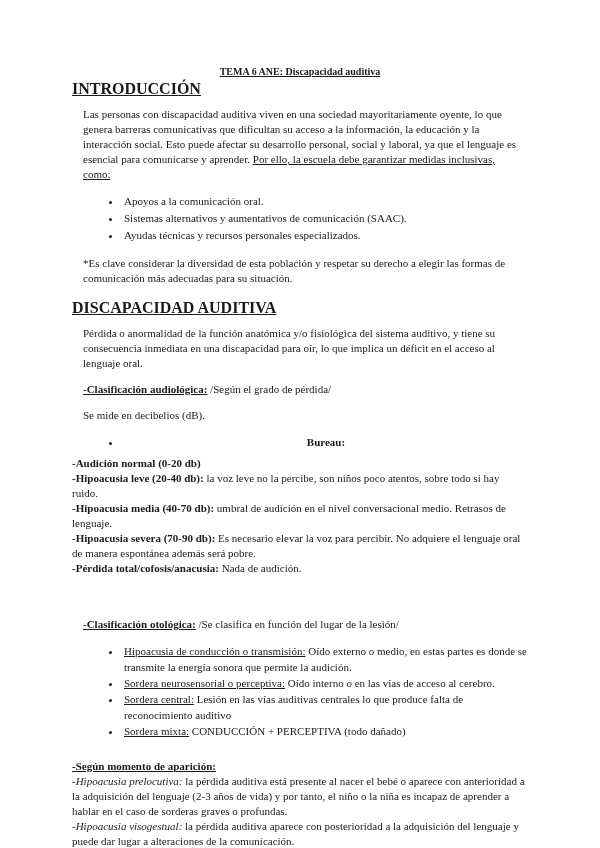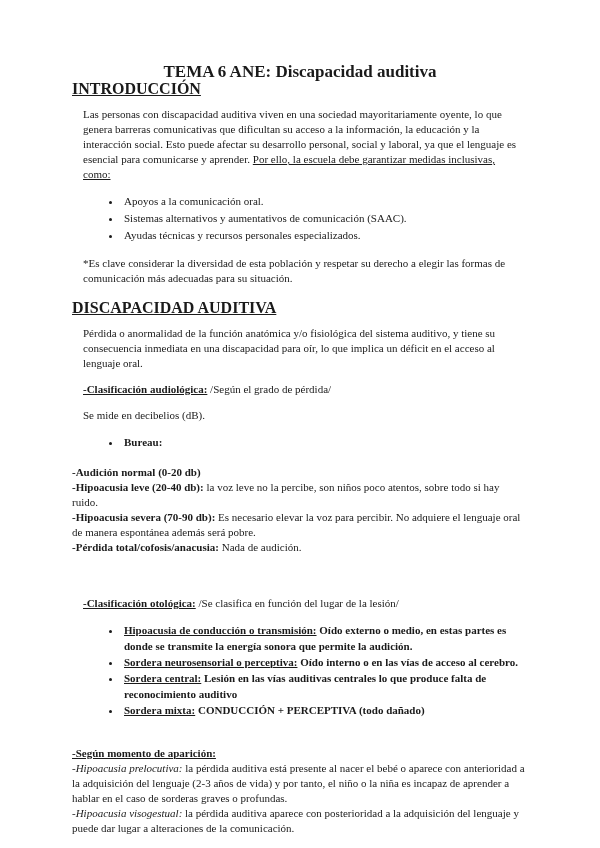--- a/index.html
+++ b/index.html
@@ -13,21 +13,22 @@
     font-size:11px;
     line-height:15px;
     box-sizing:border-box;
     padding:64px 72px 40px 72px;
     overflow:hidden;
   }
   p{margin:11px;}
   .title{
     text-align:center;
     font-weight:bold;
-    font-size:17px;
+    text-decoration:underline;
+    font-size:10px;
     margin:0 0 2px 0;
   }
   .heading{
     font-weight:bold;
     text-decoration:underline;
     font-size:16px;
     margin:0;
   }
   .u{text-decoration:underline;}
   .b{font-weight:bold;}
@@ -69,36 +70,37 @@
   <p class="note">*Es clave considerar la diversidad de esta población y respetar su derecho a elegir las formas de comunicación más adecuadas para su situación.</p>
 
   <p class="heading sec-gap">DISCAPACIDAD AUDITIVA</p>
 
   <p>Pérdida o anormalidad de la función anatómica y/o fisiológica del sistema auditivo, y tiene su consecuencia inmediata en una discapacidad para oír, lo que implica un déficit en el acceso al lenguaje oral.</p>
 
   <p><span class="b u">-Clasificación audiológica:</span><span> /Según el grado de pérdida/</span></p>
 
   <p>Se mide en decibelios (dB).</p>
 
-  <ul class="tight" style="margin:2px 0 15px 0;">
+  <ul class="tight" style="margin:2px 0 6px 0;text-align:center;">
     <li><span class="b">Bureau:</span></li>
   </ul>
 
   <div class="levels">
     <p><span class="b">-Audición normal (0-20 db)</span><span></span></p>
     <p><span class="b">-Hipoacusia leve (20-40 db):</span><span> la voz leve no la percibe, son niños poco atentos, sobre todo si hay ruido.</span></p>
+    <p><span class="b">-Hipoacusia media (40-70 db):</span><span> umbral de audición en el nivel conversacional medio. Retrasos de lenguaje.</span></p>
     <p><span class="b">-Hipoacusia severa (70-90 db):</span><span> Es necesario elevar la voz para percibir. No adquiere el lenguaje oral de manera espontánea además será pobre.</span></p>
     <p><span class="b">-Pérdida total/cofosis/anacusia:</span><span> Nada de audición.</span></p>
   </div>
 
   <div class="spacer-lg"></div>
 
   <p><span class="b u">-Clasificación otológica:</span><span> /Se clasifica en función del lugar de la lesión/</span></p>
 
-  <ul class="tight" style="margin:2px 0 10px 0;font-weight:bold;">
+  <ul class="tight" style="margin:2px 0 2px 0;">
     <li><span class="u">Hipoacusia de conducción o transmisión:</span><span> Oído externo o medio, en estas partes es donde se transmite la energía sonora que permite la audición.</span></li>
     <li><span class="u">Sordera neurosensorial o perceptiva:</span><span> Oído interno o en las vías de acceso al cerebro.</span></li>
     <li><span class="u">Sordera central:</span><span> Lesión en las vías auditivas centrales lo que produce falta de reconocimiento auditivo</span></li>
     <li><span class="u">Sordera mixta:</span><span> CONDUCCIÓN + PERCEPTIVA (todo dañado)</span></li>
   </ul>
 
   <div class="spacer-md"></div>
 
   <p class="heading" style="font-size:11px;">-Según momento de aparición:</p>
 

